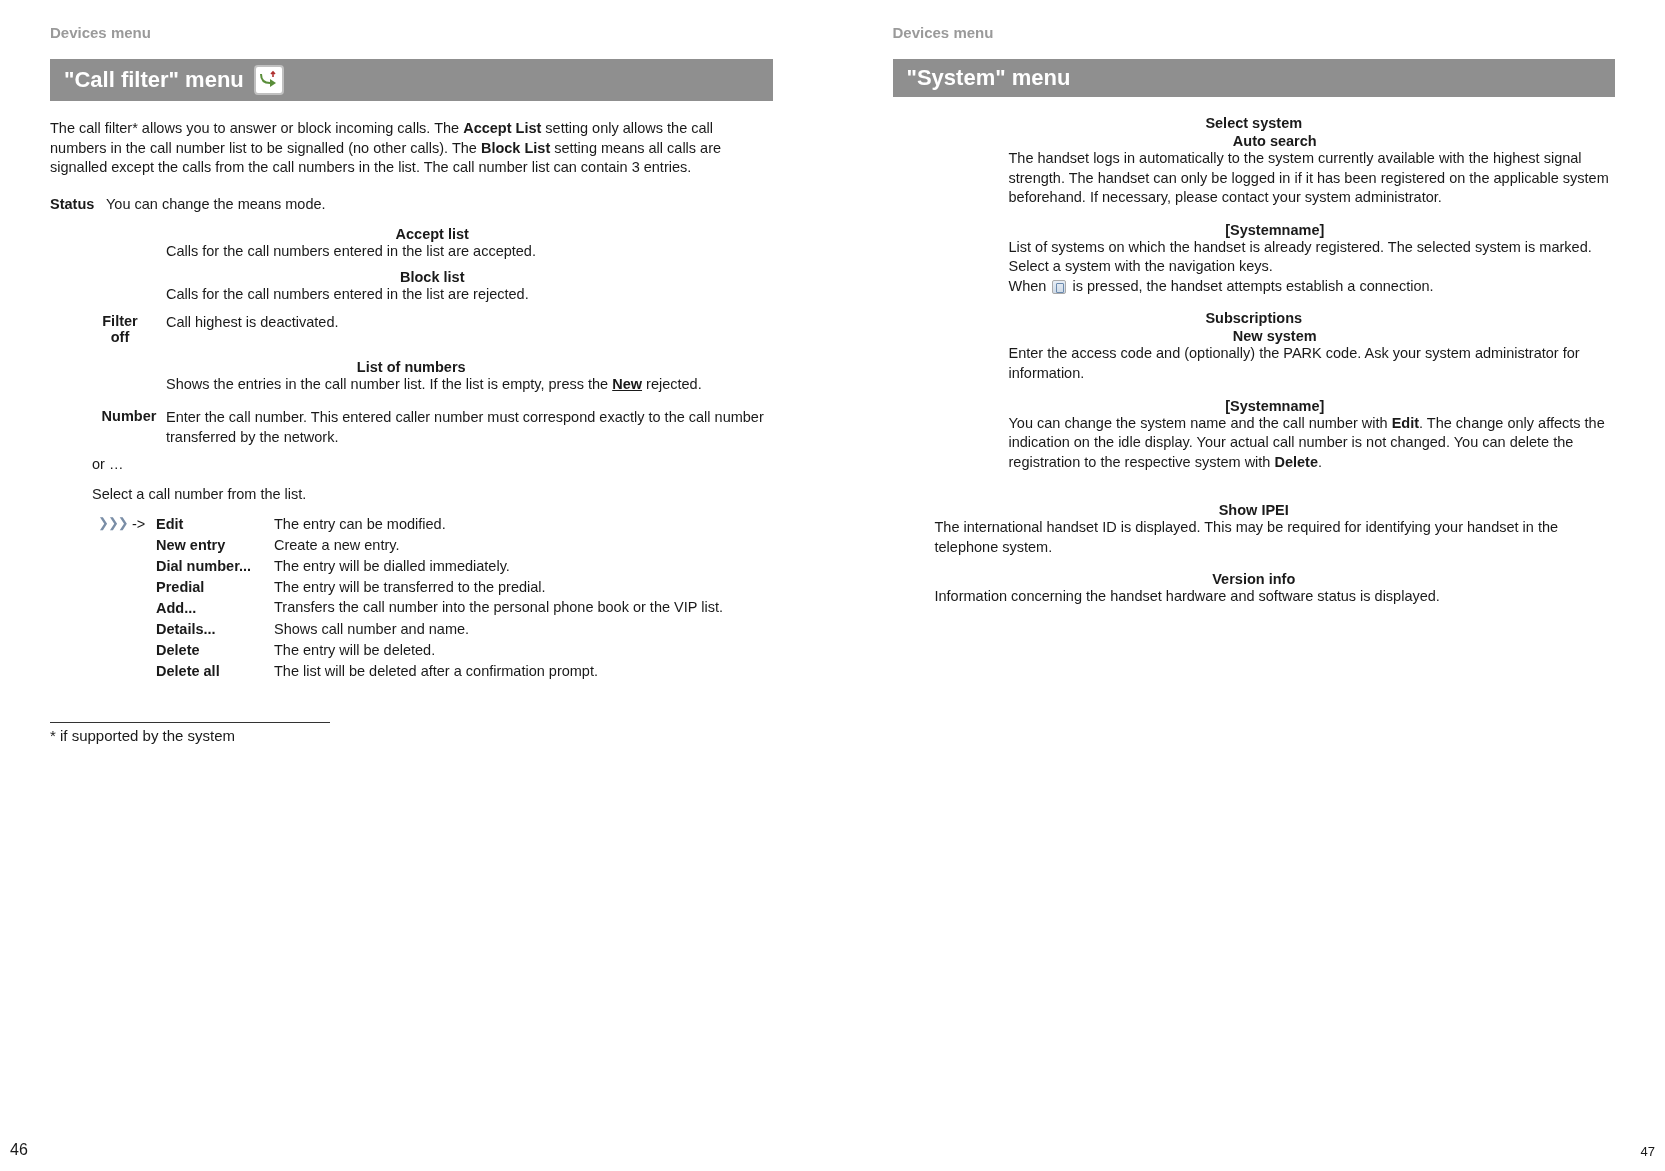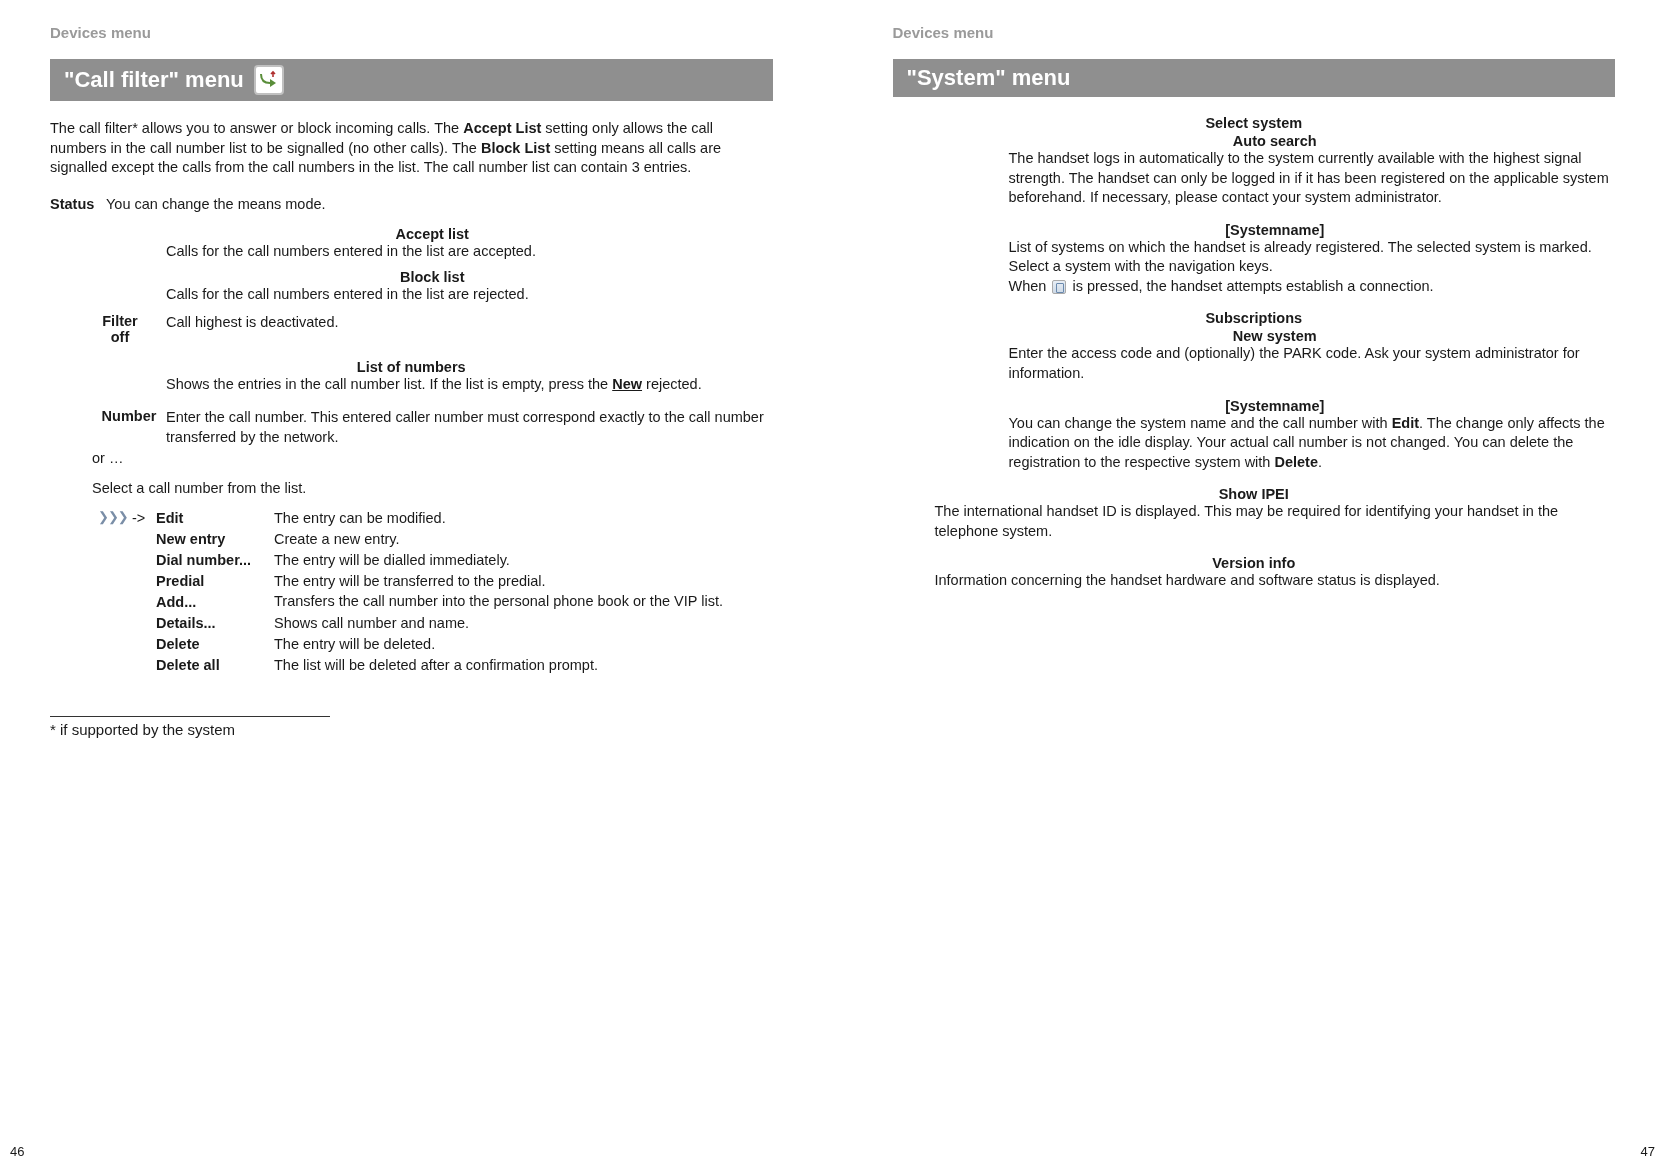--- a/index.html
+++ b/index.html
@@ -84,21 +84,21 @@
     border-top: 1px solid #333;
     width: 280px;
     margin-top: 40px;
     margin-bottom: 4px;
   }
   .footnote { font-size: 15px; }
   .page-num-left {
     position: absolute;
     bottom: 12px;
     left: 10px;
-    font-size: 13px;
+    font-size: 16px;
   }
   .page-num-right {
     position: absolute;
     bottom: 12px;
     right: 10px;
     font-size: 13px;
   }
   .underline { text-decoration: underline; }
   .phone-mini-icon {
     display:inline-block;
@@ -160,21 +160,21 @@
   </div>
 
   <div class="section" style="margin-top:14px">
     <div class="item-label">List of numbers</div>
     <div style="padding-left:116px" class="lh">
       <span>Shows the entries in the call number list. If the list is empty, press the </span><b class="underline">New</b><span> rejected.</span>
     </div>
   </div>
 
 
-  <div class="indent-1" style="display:flex; gap:0; margin-bottom:2px">
+  <div class="indent-1" style="display:flex; gap:0; margin-bottom:8px">
     <div class="item-label" style="width:74px; flex:0 0 74px">Number</div>
     <div class="lh">Enter the call number. This entered caller number must correspond exactly to the call number transferred by the network.</div>
   </div>
 
   <div class="indent-1" style="margin-bottom:14px">or …</div>
 
   <div class="indent-1" style="margin-bottom:12px">Select a call number from the list.</div>
 
   <div class="menu-list">
     <div class="c1">❯❯❯</div>
@@ -243,21 +243,21 @@
       <span>When </span><span class="phone-mini-icon"></span><span> is pressed, the handset attempts establish a connection.</span>
     </div>
   </div>
 
   <div class="item-label">Subscriptions</div>
   <div class="indent-1b" style="margin-top:2px">
     <div class="item-label">New system</div>
     <div class="lh" style="padding-left:74px; margin-bottom:14px">Enter the access code and (optionally) the PARK code. Ask your system administrator for information.</div>
 
     <div class="item-label">[Systemname]</div>
-    <div class="lh" style="padding-left:74px; margin-bottom:14px">
+    <div class="lh" style="padding-left:74px; margin-bottom:30px">
       <span>You can change the system name and the call number with </span><b>Edit</b><span>. The change only affects the indication on the idle display. Your actual call number is not changed. You can delete the registration to the respective system with </span><b>Delete</b><span>.</span>
     </div>
   </div>
 
   <div class="item-label">Show IPEI</div>
   <div class="lh" style="padding-left:42px; margin-bottom:14px">The international handset ID is displayed. This may be required for identifying your handset in the telephone system.</div>
 
   <div class="item-label">Version info</div>
   <div class="lh" style="padding-left:42px">Information concerning the handset hardware and software status is displayed.</div>
 

